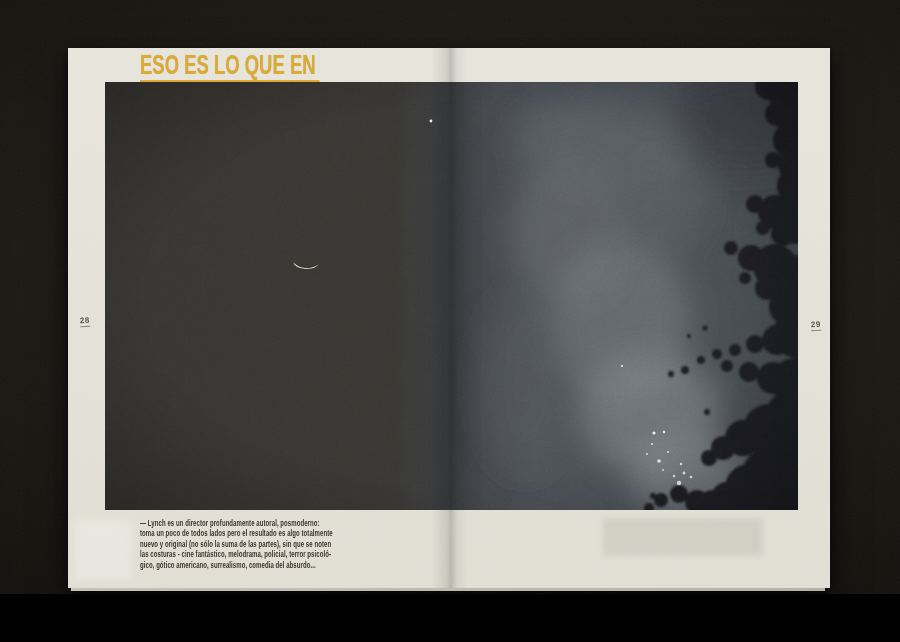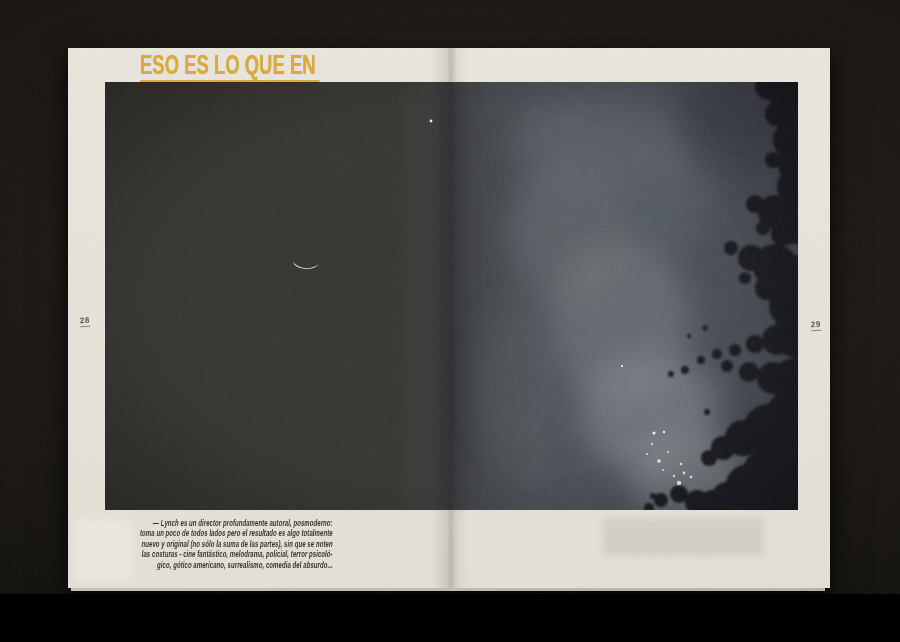--- a/index.html
+++ b/index.html
@@ -1,20 +1,19 @@
 <!DOCTYPE html>
 <html><head>
 <meta charset="utf-8">
 <style>
   html,body{margin:0;padding:0;background:#000;}
   .stage{
     position:relative;width:900px;height:594px;overflow:hidden;
     background:radial-gradient(130% 105% at 52% 44%, #262219 0%, #1b1814 42%, #12100c 72%, #0b0a08 100%);
     font-family:"Liberation Sans", sans-serif;
-    text-align:right;
   }
   .spread{
     position:absolute;left:68px;top:48px;width:762px;height:540px;
     background:linear-gradient(180deg,#e8e6dc 0%, #e5e3d9 55%, #e2e0d5 100%);
     box-shadow:0 14px 30px rgba(0,0,0,.7), 0 4px 10px rgba(0,0,0,.55);
   }
   .page-edge{
     position:absolute;left:3px;right:5px;bottom:-3px;height:3px;
     background:linear-gradient(90deg,#c6c4ba,#b4b2a8);
     box-shadow:0 2px 2px rgba(0,0,0,.6);
@@ -36,21 +35,21 @@
     transform:scaleX(.66);transform-origin:0 50%;
     text-shadow:0 0 1px rgba(0,0,0,.25);
   }
   .hl-row:first-child .hl-line{margin-top:4px;}
   .pagenum{
     position:absolute;font-size:8px;font-weight:700;color:#56524a;
     border-bottom:1px solid rgba(60,55,45,.55);padding-bottom:1px;letter-spacing:.5px;
   }
   .pagenum.left{left:12px;top:268px;transform:rotate(-4deg);}
   .pagenum.right{left:743px;top:272px;transform:rotate(-3deg);}
-  .caption{position:absolute;left:72px;top:470px;z-index:3;font-style:italic;}
+  .caption{position:absolute;left:72px;top:470px;z-index:3;}
   .cap-line{
     white-space:nowrap;font-weight:700;font-size:8.6px;line-height:10.4px;
     color:#3a332b;transform:scaleX(.70);transform-origin:0 0;letter-spacing:.1px;
   }
   .ghost{
     position:absolute;left:535px;top:470px;width:160px;height:38px;
     background:rgba(150,148,138,.22);filter:blur(3px);
   }
   .ghost2{
     position:absolute;left:6px;top:472px;width:58px;height:60px;

